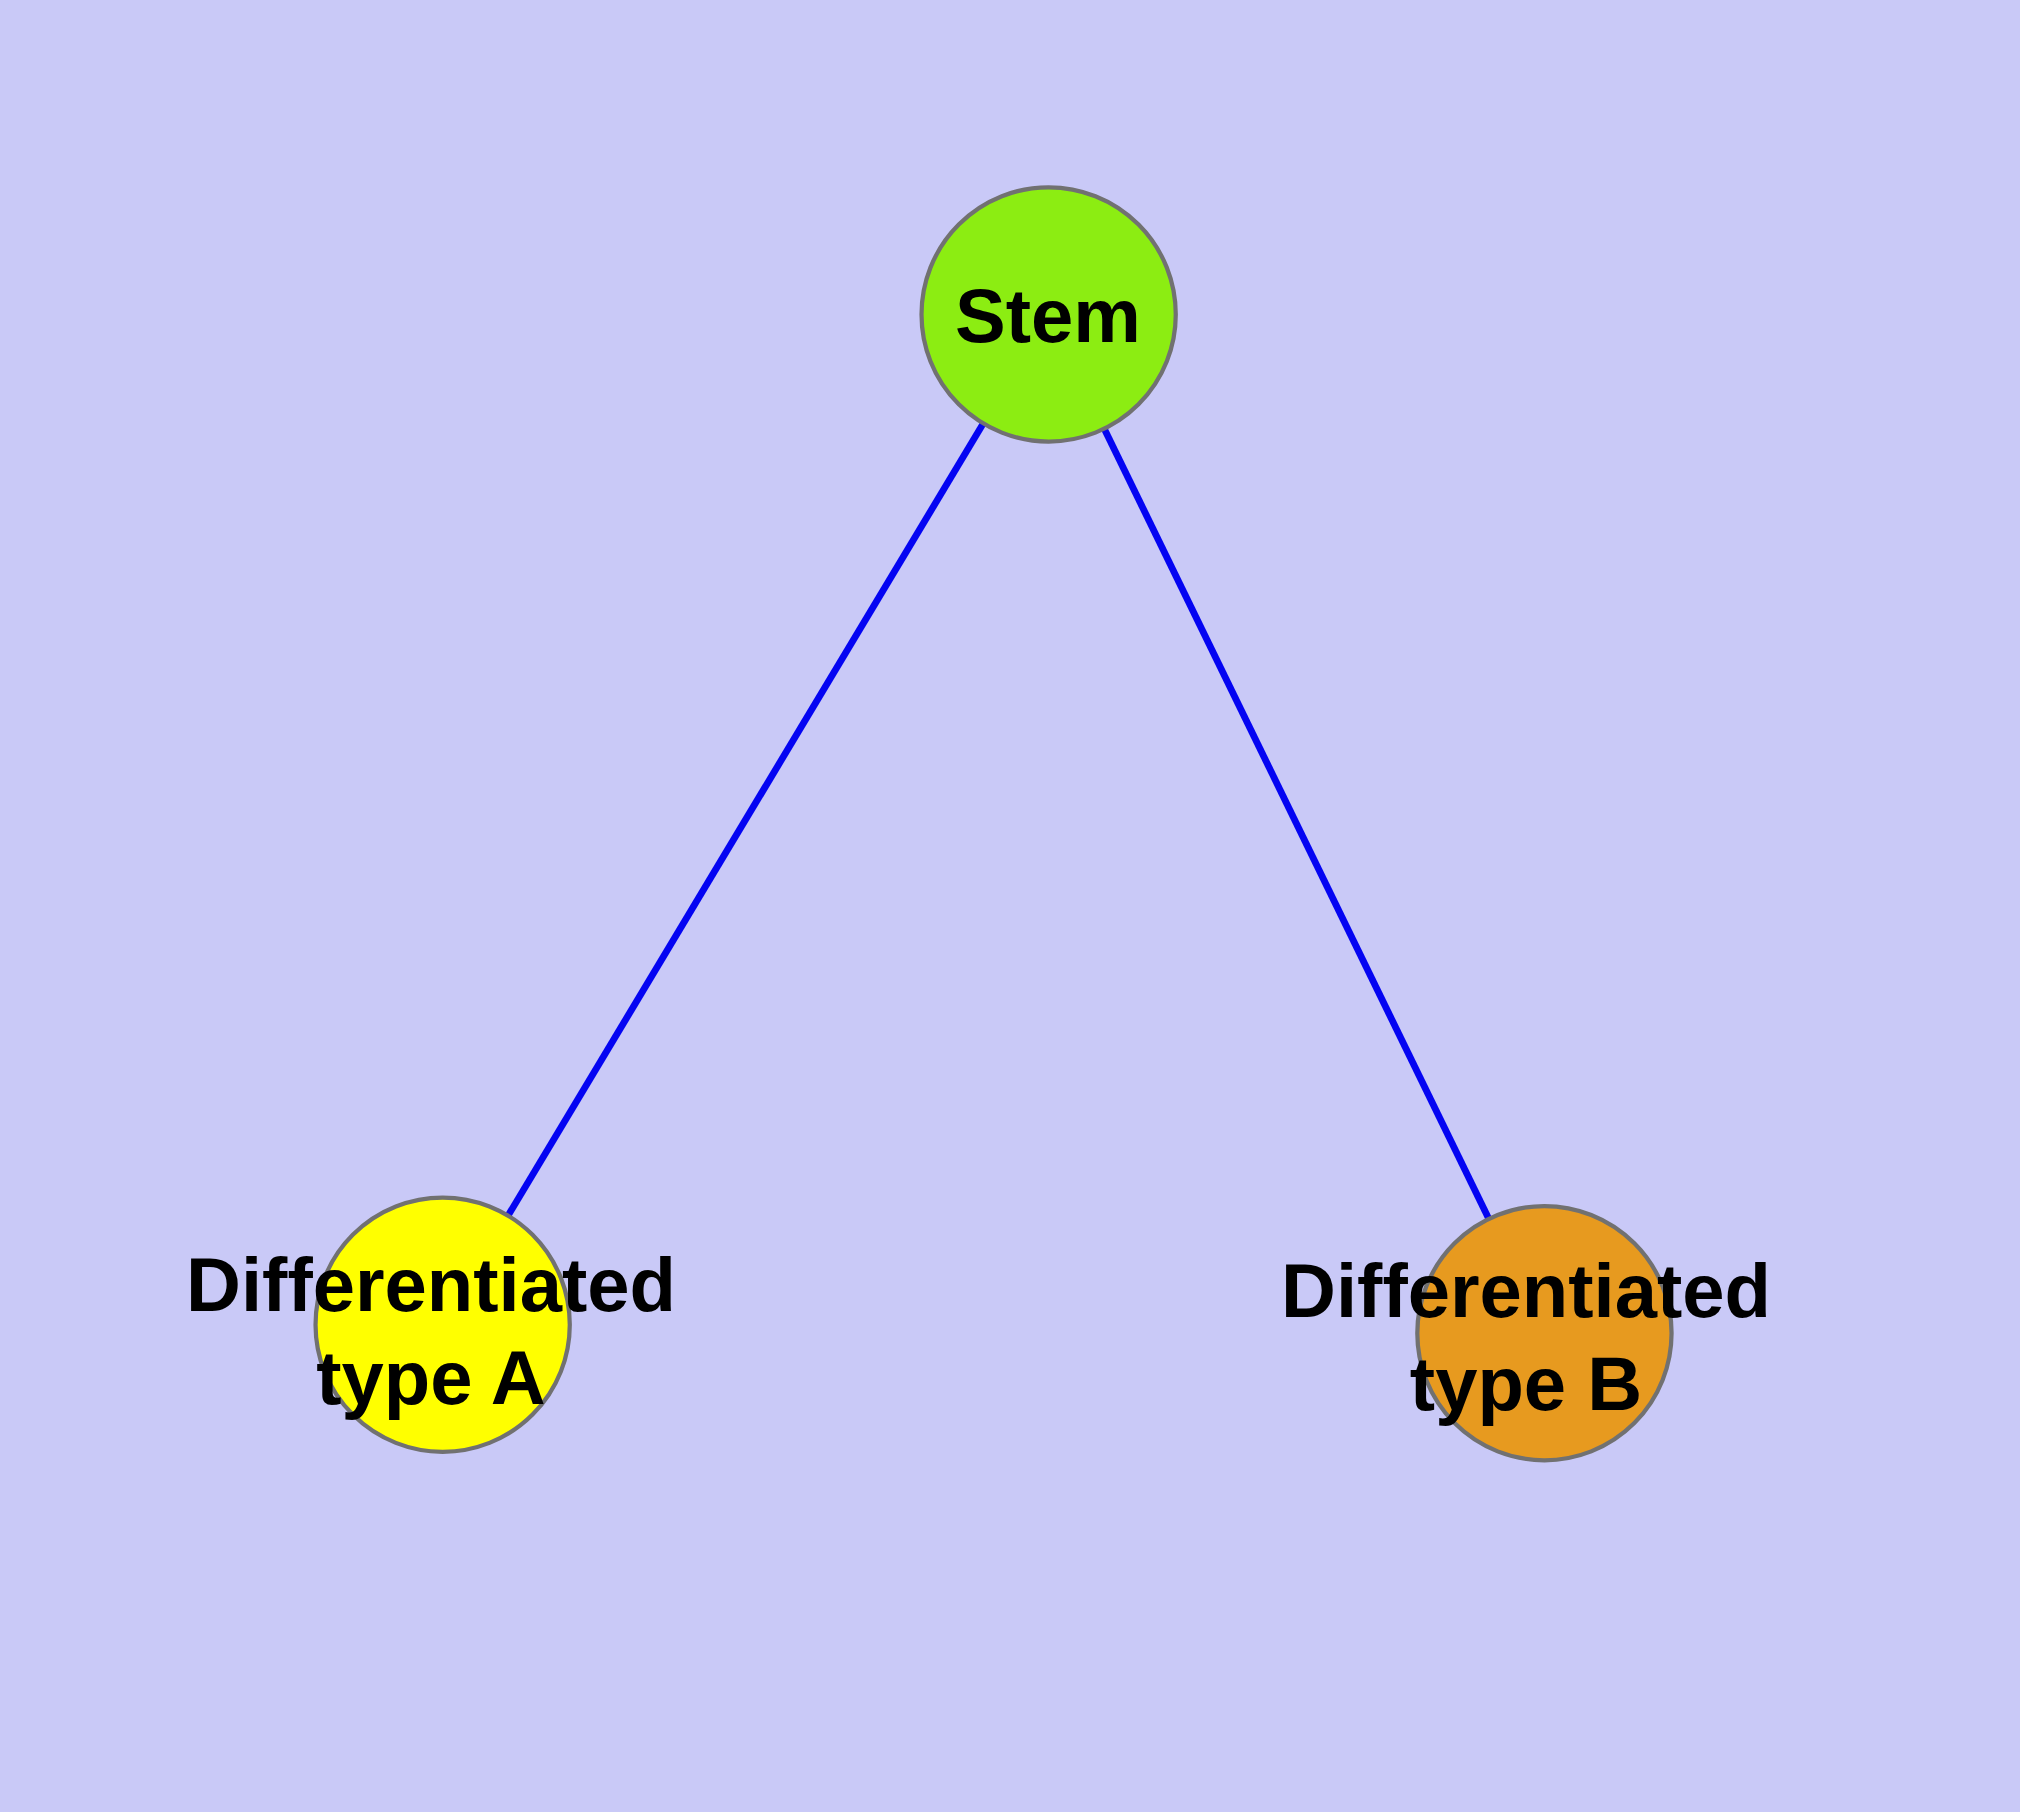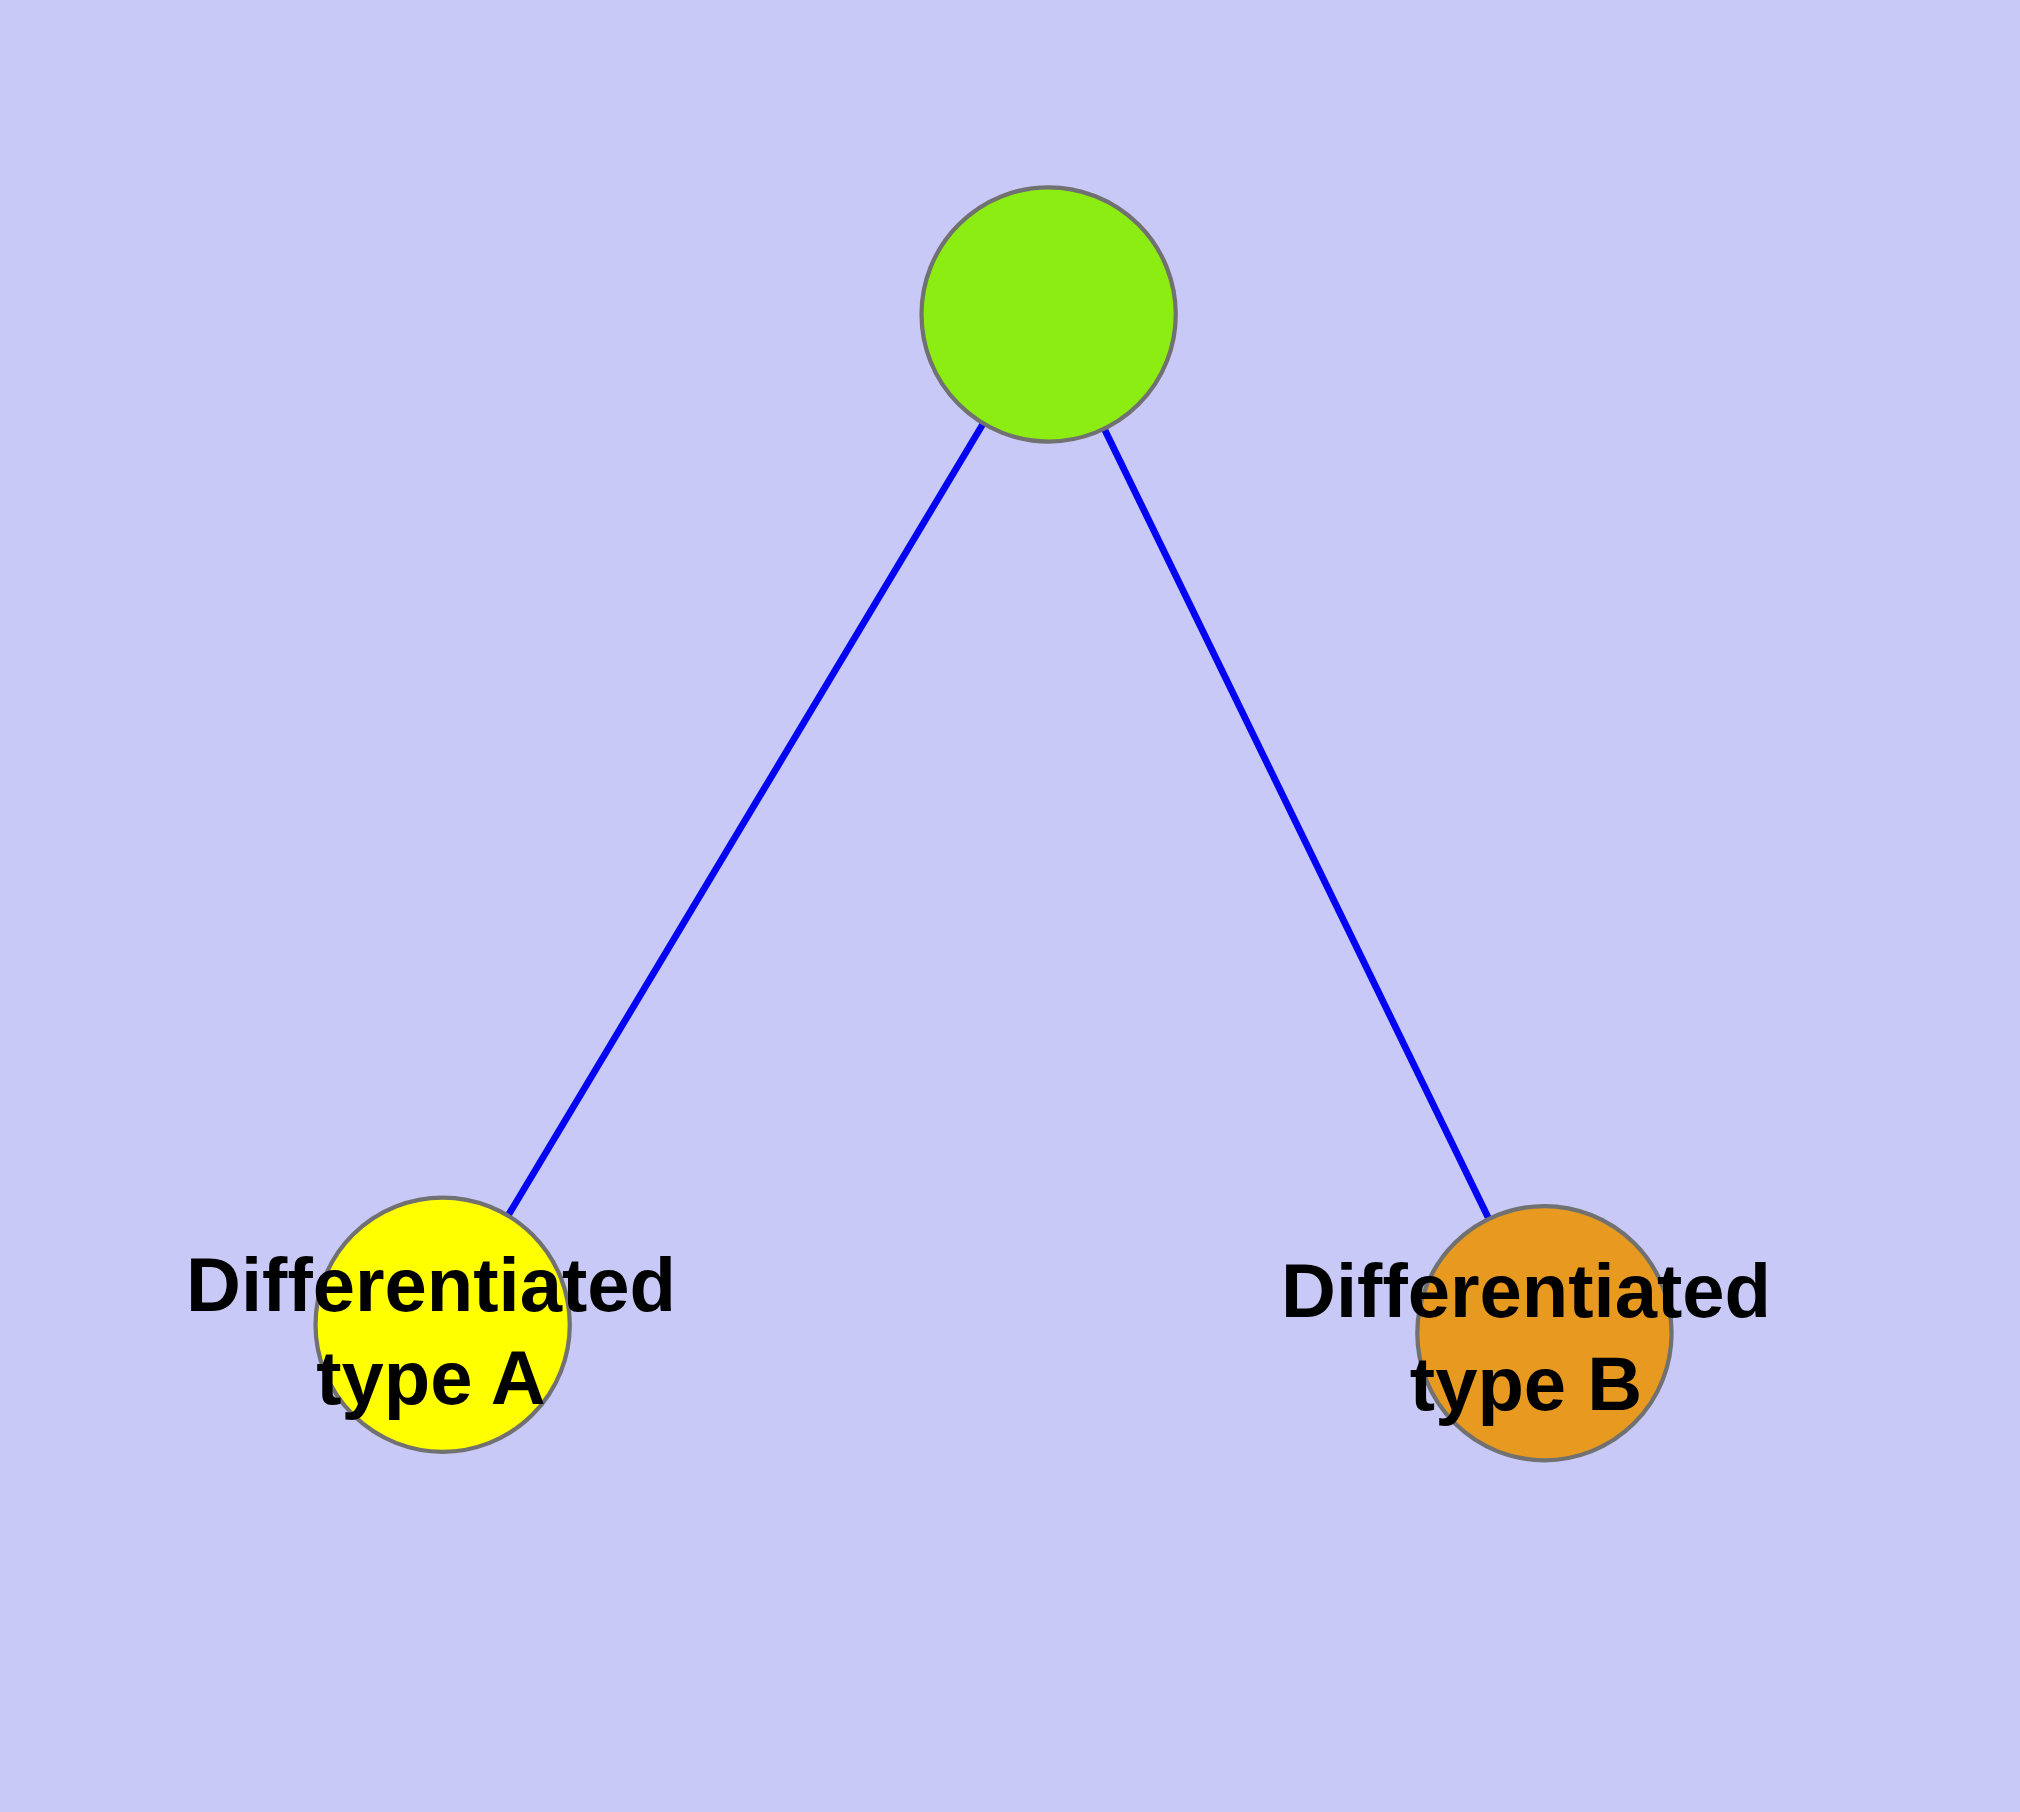--- a/index.html
+++ b/index.html
@@ -49,20 +49,21 @@
   <svg viewBox="0 0 2384 2138">
 
     <line class="edge" x1="1237" y1="371" x2="522" y2="1563" stroke="#0404f2"></line>
     <line class="edge" x1="1237" y1="371" x2="1822" y2="1573" stroke="#0404f2"></line>
 
     <circle class="node-circle" cx="1237" cy="371" r="150" fill="#8ced12" stroke="#717171"></circle>
     <circle class="node-circle" cx="522" cy="1563" r="150" fill="#ffff00" stroke="#717171"></circle>
     <circle class="node-circle" cx="1822" cy="1573" r="150" fill="#e79a1f" stroke="#717171"></circle>
   </svg>
 
+  <div class="node-label" style="left: 1048px; top: 315px; color: rgb(0, 0, 0);">Stem</div>
 
   <div class="node-label" style="left: 431px; top: 1331px; color: rgb(0, 0, 0);">Differentiated
 type A</div>
 
   <div class="node-label" style="left: 1526px; top: 1337px; color: rgb(0, 0, 0);">Differentiated
 type B</div>
 
 </div>
 
 

